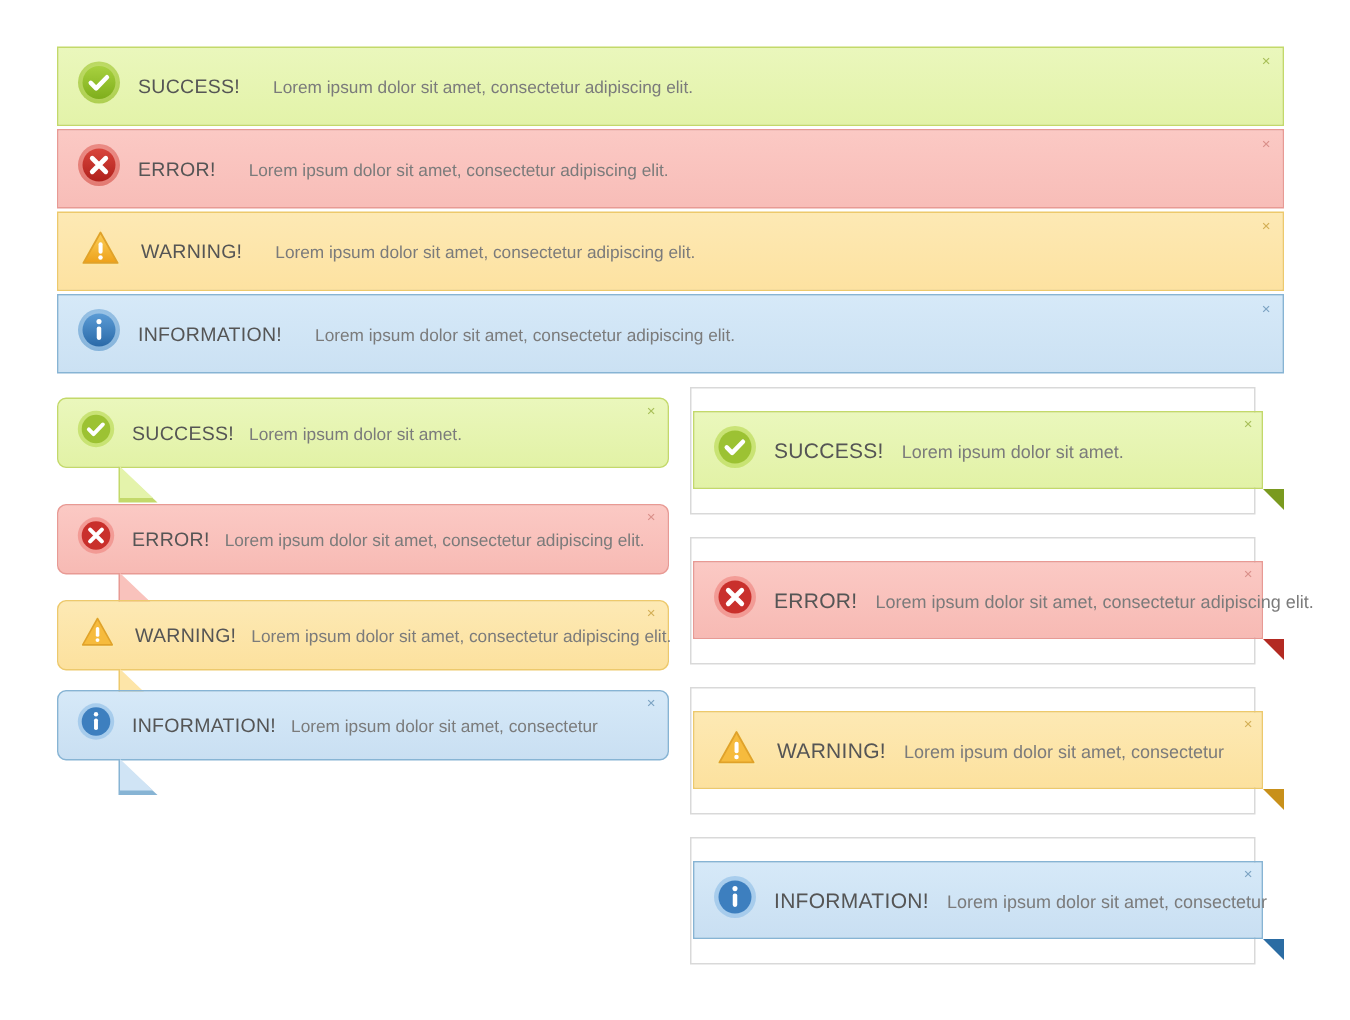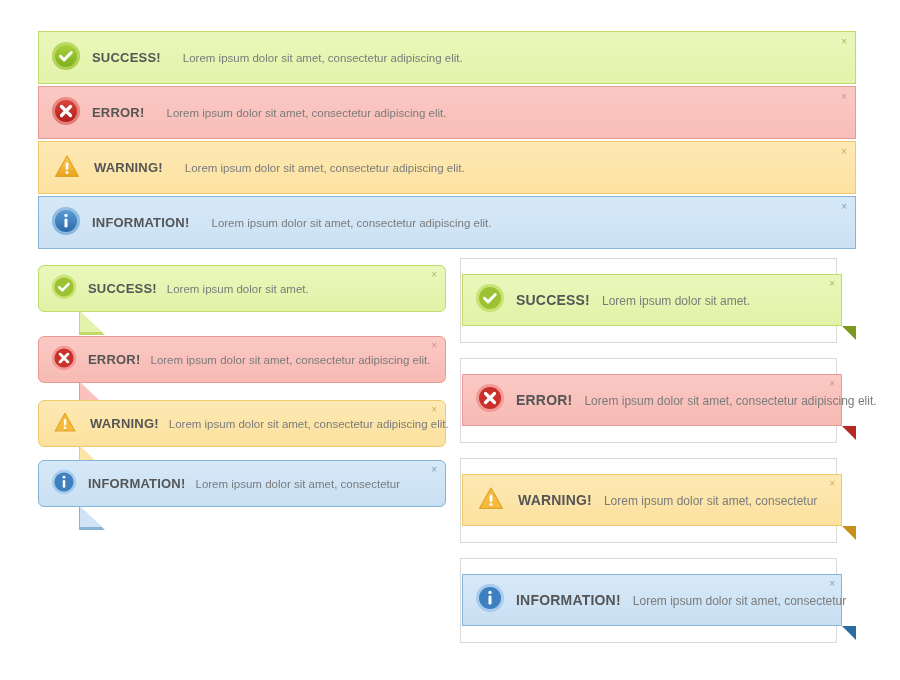--- a/index.html
+++ b/index.html
@@ -11,21 +11,21 @@
     width: 900px;
     height: 680px;
     position: relative;
     font-family: "Liberation Sans", sans-serif;
     overflow: hidden;
   }
   .stage { position: relative; width: 900px; height: 680px; }
 
   
   .alert-title {
-    font-weight: bold;
+    font-weight: normal;
     font-size: 13px;
     letter-spacing: 0.2px;
     color: #555555;
     white-space: nowrap;
   }
   .alert-msg {
     font-size: 11.5px;
     color: #7b7b7b;
     white-space: nowrap;
   }

